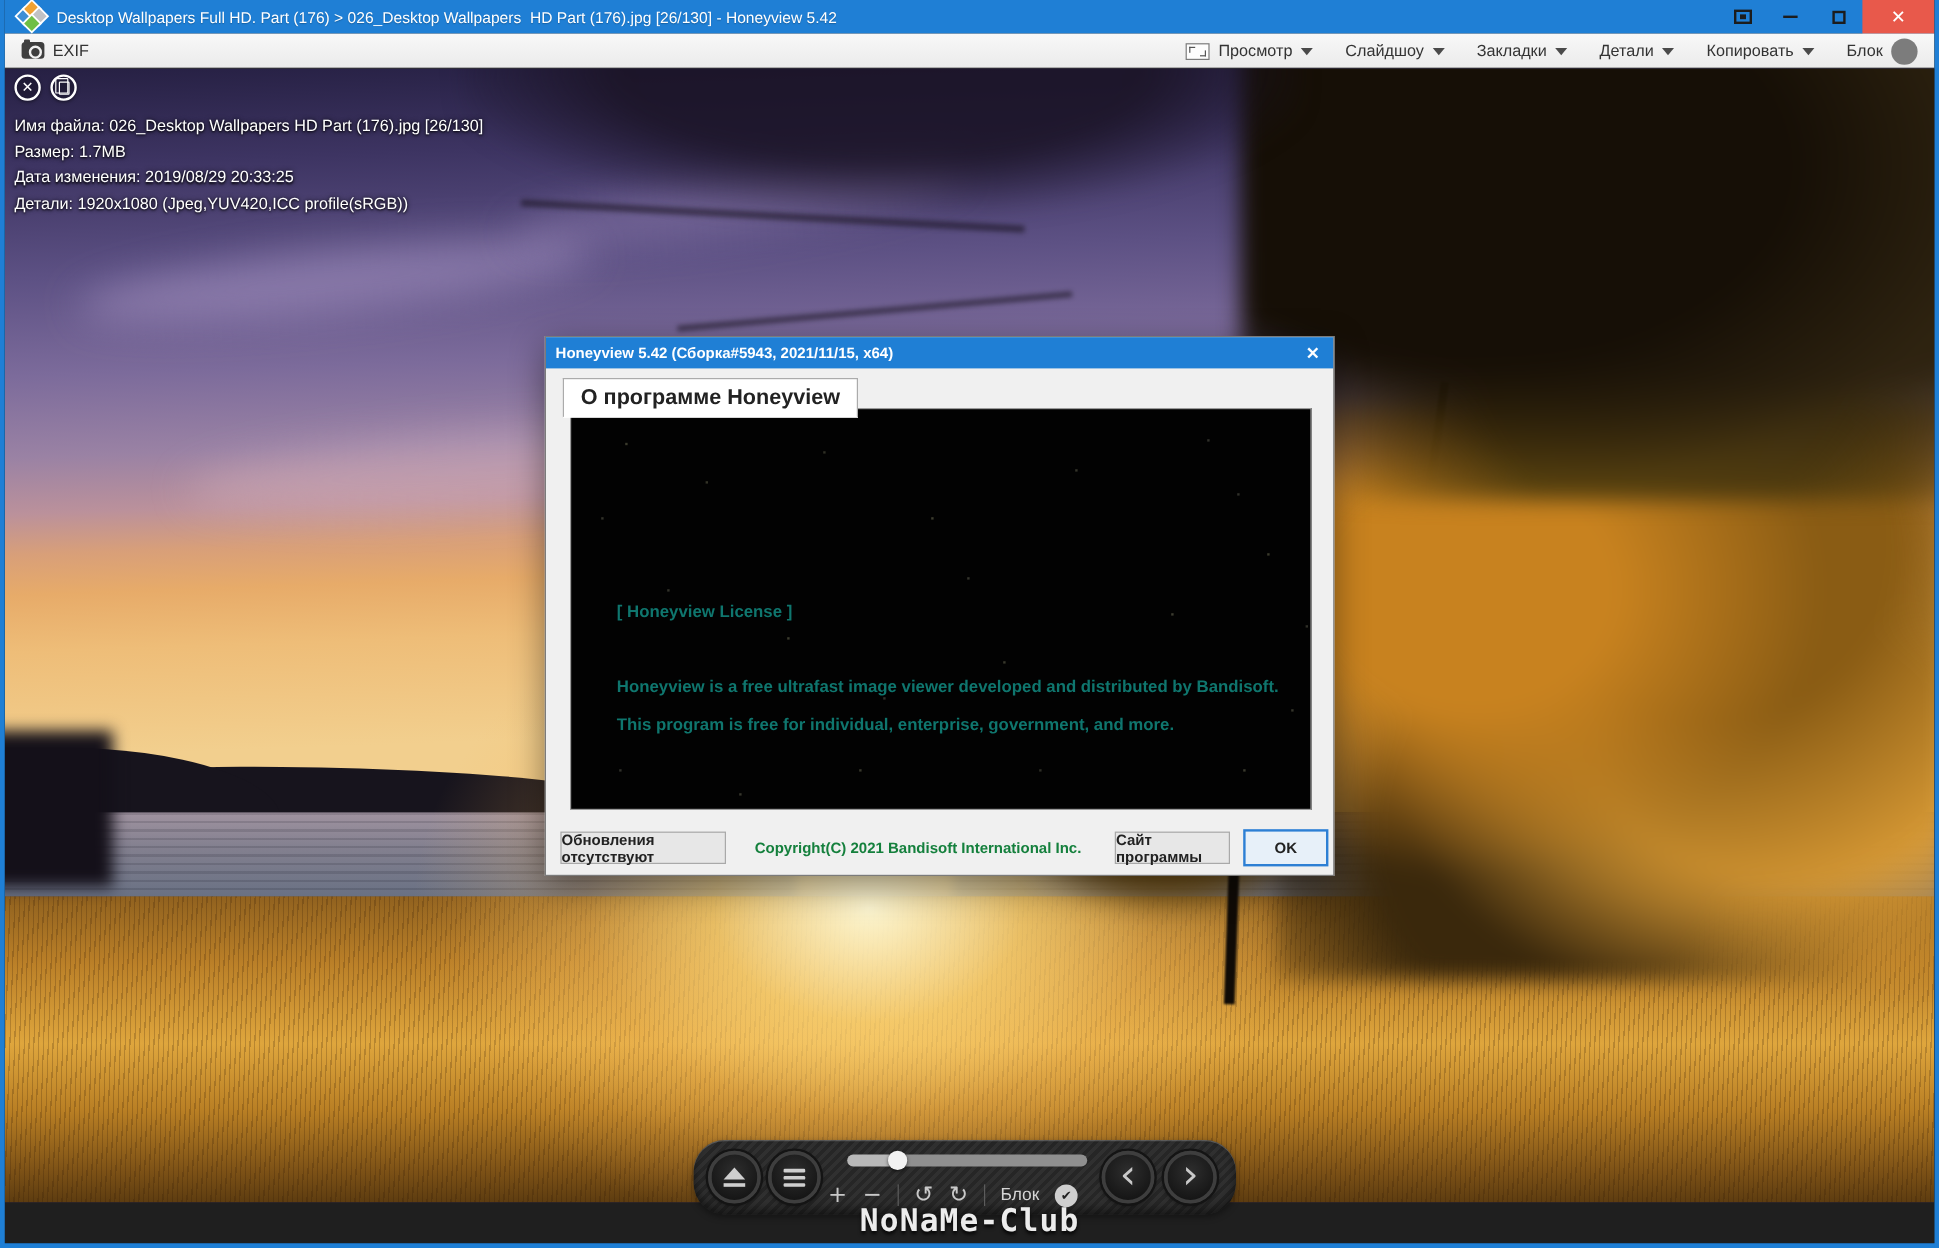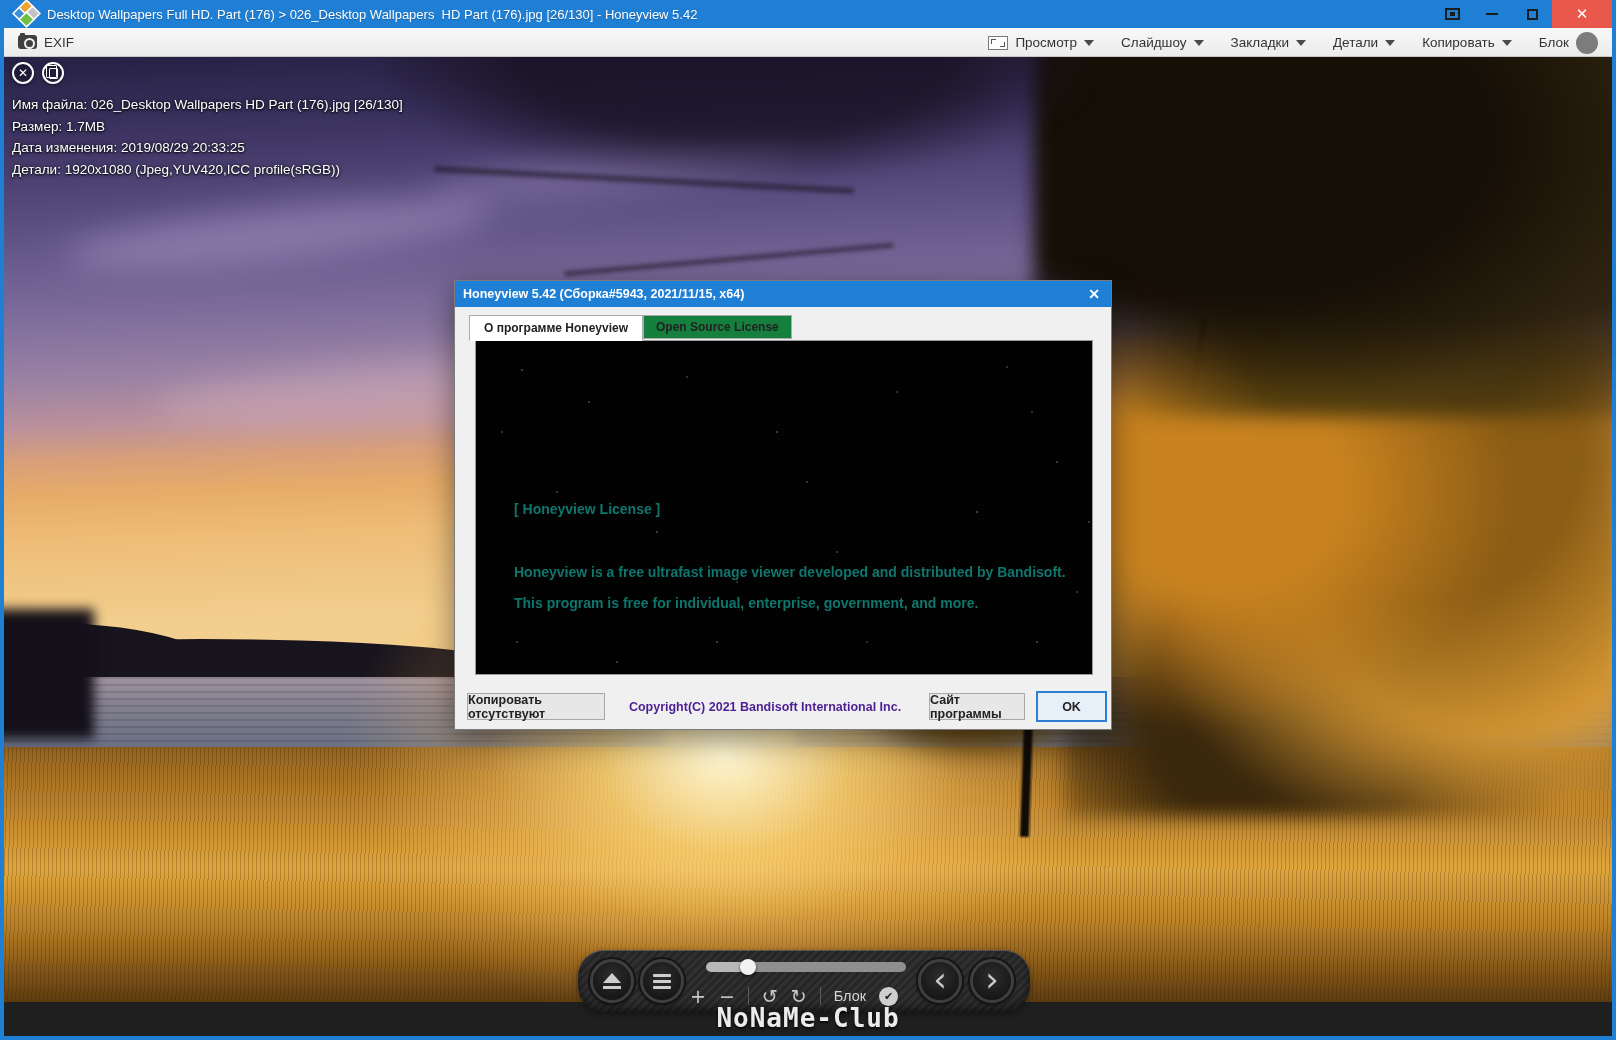--- a/index.html
+++ b/index.html
@@ -107,42 +107,42 @@
   .exif-lines { font-size:13.5px; line-height:21.5px;
     text-shadow:0 1px 2px rgba(0,0,0,.95), 0 0 4px rgba(0,0,0,.8); }
 
   
   .dialog { position:absolute; left:450px; top:223px; width:658px; height:450px;
     background:#f0f0f0; border:1px solid #7b7b7b; box-shadow:0 8px 28px rgba(0,0,0,.45);font-weight:bold; }
   .dlg-title { position:absolute; left:0; top:0; width:100%; height:26px; background:#1f7fd5;
     color:#fff; font-size:12.5px; display:flex; align-items:center; padding-left:8px; }
   .dlg-close { position:absolute; right:2px; top:0; width:30px; height:26px; color:#fff; font-size:14px;
     display:flex; align-items:center; justify-content:center; }
-  .tabs { position:absolute; left:14px; top:34px; display:flex; align-items:flex-start; font-size:12px; color:#222; }
+  .tabs { position:absolute; left:14px; top:34px; display:flex; align-items:flex-end; font-size:18px; color:#222;flex-direction:column; }
   .tab { padding:4px 12px 4px; border:1px solid #ababab; background:#15803d; margin-right:0; }
   .tab.active { background:#fff; border-bottom:1px solid #fff; position:relative; z-index:2; padding:5px 14px 5px; }
   .black-box { position:absolute; left:20px; top:59px; width:618px; height:335px; background:#020202;
     border:1px solid #9a9a9a; overflow:hidden; }
   .stars { position:absolute; left:0; top:0; width:2px; height:2px; background:transparent;
     box-shadow:45px 28px #3a3a2c,112px 60px #333327,210px 35px #2f2f25,300px 90px #3c3c2e,
       420px 50px #34342a,530px 25px #30302a,580px 120px #3a3a2c,80px 150px #32322a,
       180px 190px #3b3b2d,260px 240px #30302a,360px 210px #38382c,470px 260px #33332b,
       560px 300px #3a3a2e,40px 300px #30302a,140px 320px #36362c,612px 180px #2f2f27,
       500px 170px #3c3c30,390px 300px #2e2e26,240px 300px #38382c,90px 230px #2d2d25,
       330px 140px #34342c,555px 70px #30302a,25px 90px #32322a,600px 250px #35352b; }
   .license { position:absolute; left:38px; color:#0f766e; font-size:14px; }
   .lic-h { top:160px; }
   .lic-1 { top:207px;margin-top:16px; }
   .lic-2 { top:254px; }
   .dlg-btn { position:absolute; height:27px; background:#e7e7e7; border:1px solid #a9a9a9;
     font-size:12.5px; color:#222; display:flex; align-items:center; justify-content:center;
     font-family:"Liberation Sans", sans-serif; }
   .btn-updates { left:12px; top:412px; width:138px; }
   .dlg-copyright { position:absolute; left:160px; top:412px; width:300px; height:27px;
-    display:flex; align-items:center; justify-content:center; font-size:12.5px; color:#4c1d95; }
+    display:flex; align-items:center; justify-content:center; font-size:12.5px; color:#15803d; }
   .btn-site { left:474px; top:412px; width:96px; }
   .btn-ok { left:581px; top:410px; width:71px; height:31px; background:#e7f0f9; border:2px solid #2d7fd4; }
 
   
   .ctrl-bar { position:absolute; left:574px; top:893px; width:452px; height:62px; border-radius:26px;
     background:repeating-linear-gradient(135deg, #303030 0 3px, #262626 3px 6px);
     box-shadow:inset 0 1px 0 rgba(255,255,255,.22), inset 0 -4px 8px rgba(0,0,0,.5), 0 2px 6px rgba(0,0,0,.4); }
   .cbtn { position:absolute; border-radius:50%; background:radial-gradient(circle at 50% 38%, #2e2e2e, #161616 75%);
     border:3px solid #3e3e3e; box-shadow:0 0 0 2px #141414, 0 2px 4px rgba(0,0,0,.6);
     display:flex; align-items:center; justify-content:center; }
@@ -279,21 +279,21 @@
       <div class="tabs">
         <div class="tab active">О программе Honeyview</div>
         <div class="tab">Open Source License</div>
       </div>
       <div class="black-box">
         <div class="stars"></div>
         <div class="license lic-h">[ Honeyview License ]</div>
         <div class="license lic-1">Honeyview is a free ultrafast image viewer developed and distributed by Bandisoft.</div>
         <div class="license lic-2">This program is free for individual, enterprise, government, and more.</div>
       </div>
-      <div class="dlg-btn btn-updates">Копировать отсутствуют</div>
+      <div class="dlg-btn btn-updates">Обновления отсутствуют</div>
       <div class="dlg-copyright">Copyright(C) 2021 Bandisoft International Inc.</div>
       <div class="dlg-btn btn-site">Сайт программы</div>
       <div class="dlg-btn btn-ok">OK</div>
     </div>
 
     <div class="ctrl-bar">
       <div class="cbtn cbtn-big pos-eject">
         <div>
           <div class="eject-tri"></div>
             <div class="eject-bar"></div>

